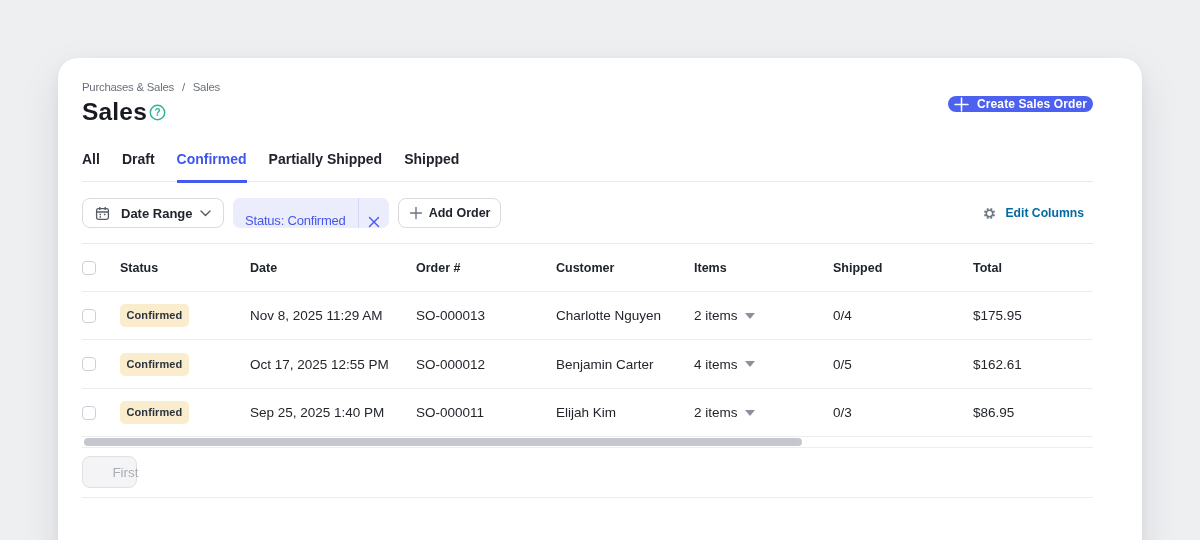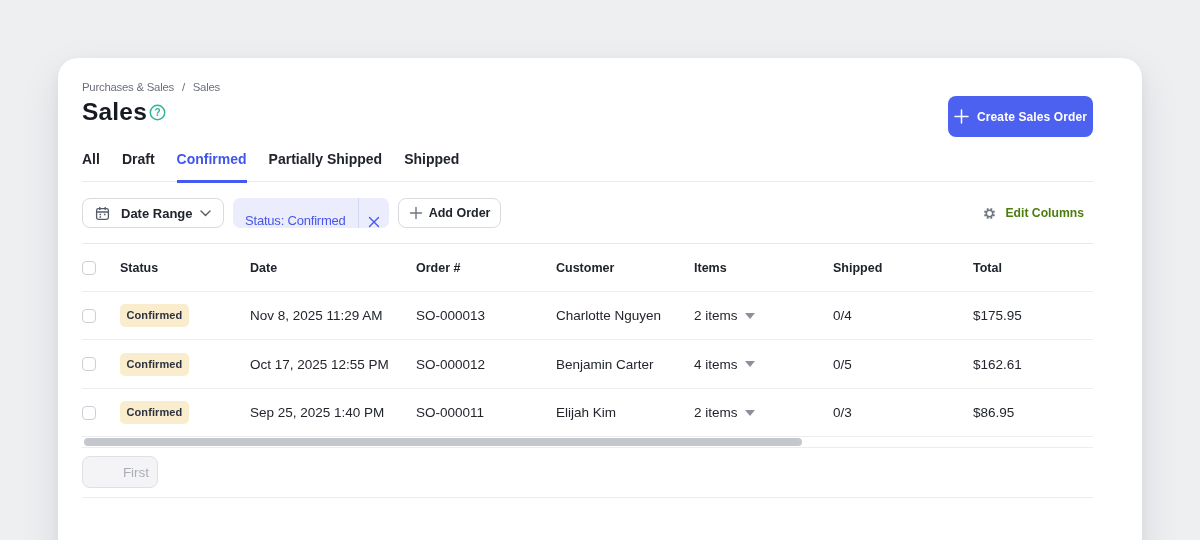--- a/index.html
+++ b/index.html
@@ -13,21 +13,21 @@
     position:absolute; left:58px; top:58px; width:1084px; height:520px;
     background:#ffffff; border-radius:20px;
     box-shadow:0 16px 40px rgba(22,27,45,.10), 0 4px 12px rgba(22,27,45,.05);
   }
   .crumb { position:absolute; left:24px; top:80px; font-size:11.4px; color:#6a707b; letter-spacing:-.25px; }
   .crumb .sep { margin:0 5px; color:#6a707b; }
   .title { position:absolute; left:24px; top:40px; font-size:24.5px; font-weight:700; color:#171a20; letter-spacing:.2px; }
   .crumb { top:23px; }
   .help { position:absolute; left:91px; top:46px; }
   .btn-create {
-    position:absolute; right:49px; top:38px; height:41px; width:145px;
+    position:absolute; right:49px; top:38px; height:16px; width:145px;
     background:#4d61f1; border-radius:8px; color:#fff;
     display:flex; align-items:center; justify-content:center; gap:8px;
     font-size:12px; font-weight:700; letter-spacing:.1px; white-space:nowrap;
   }
   
   .tabs {
     position:absolute; left:24px; right:49px; top:93px;
     display:flex; gap:22px; border-bottom:1px solid #e8e9eb;
   }
   .tab { font-size:14px; font-weight:700; color:#20242c; padding-bottom:14px; }
@@ -46,21 +46,21 @@
     display:inline-flex; align-items:flex-end; height:30px; background:#ebedfc; border-radius:7px;
     font-size:13px; letter-spacing:-.2px; font-weight:400; color:#4656ea; vertical-align:top; margin-right:9px;
   }
   .chip .label { padding:0 12px; }
   .chip .div { width:1px; height:30px; background:#d4d8f6; }
   .chip .x { padding:0 9px; display:flex; align-items:center; }
   .addfilter { padding:0 10px; font-size:12.5px; }
   .addfilter .txt { margin-left:6px; }
   .editcols {
     position:absolute; right:9px; top:0; height:30px; display:flex; align-items:center; gap:9px;
-    font-size:12.2px; font-weight:700; color:#4d7c0f;
+    font-size:12.2px; font-weight:700; color:#0369a1;
   }
   
   .tbl { position:absolute; left:24px; top:185px; width:1011px; border-collapse:collapse; table-layout:fixed; }
   .tbl td, .tbl th { padding:0; text-align:left; vertical-align:middle; font-weight:400; }
   .tbl thead tr { height:48px; border-top:1px solid #e8e9eb; border-bottom:1px solid #ededef; }
   .tbl tbody tr { height:48px; border-bottom:1px solid #ededef; }
   .tbl tbody tr:nth-child(2) { height:49px; }
   .tbl th { font-size:12.5px; font-weight:700; color:#20242c; }
   .tbl td { font-size:13.5px; color:#22262c; }
   .cb {
@@ -73,21 +73,21 @@
   .items { display:inline-flex; align-items:center; gap:7px; }
   
   .sthumb { position:absolute; left:26px; top:380px; width:718px; height:8px; border-radius:4px; background:#c4c7ce; }
   .sline { position:absolute; left:24px; width:1011px; top:389px; border-top:1px solid #ededef; }
   
   .pgbtn {
     height:32px; border:1px solid #dee0e4; border-radius:8px; background:#f4f4f6;
     color:#a9adb5; font-size:13.5px; font-weight:400;
     display:inline-flex; align-items:center; justify-content:center;
   }
-  .first { position:absolute; left:24px; top:398px; width:76px;padding-left:32px; }
+  .first { position:absolute; left:24px; top:398px; width:55px;padding-left:32px; }
   .pgright { position:absolute; right:49px; top:398px; display:flex; align-items:center; gap:11px; }
   .range { font-size:13.5px; font-weight:700; letter-spacing:.4px; color:#20242c; margin-right:11px; }
   .prev { width:73px; }
   .next { width:53px; }
   .botline { position:absolute; left:24px; width:1011px; top:439px; border-top:1px solid #ededef; }
 </style>
 </head>
 <body>
 <div class="card">
   <div class="crumb">Purchases &amp; Sales <span class="sep">/</span> Sales</div>

